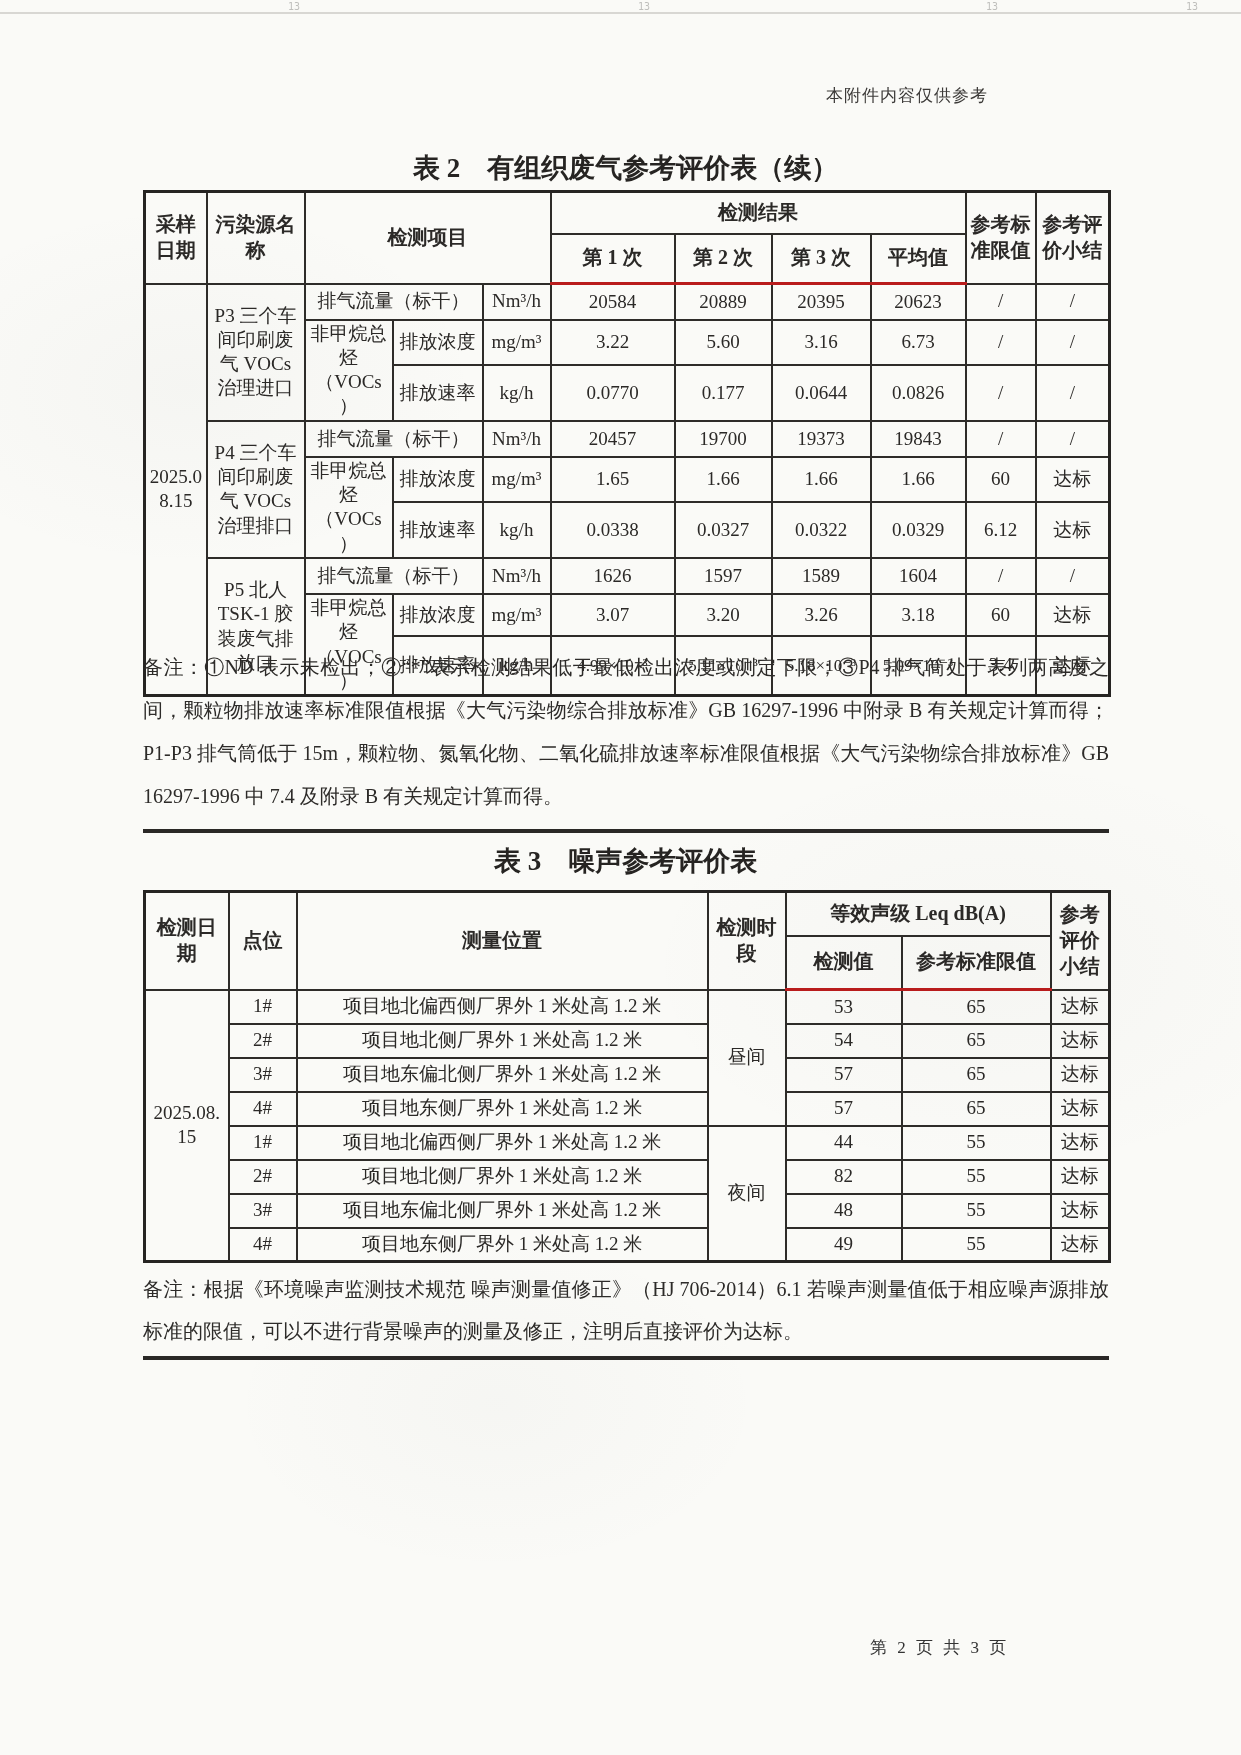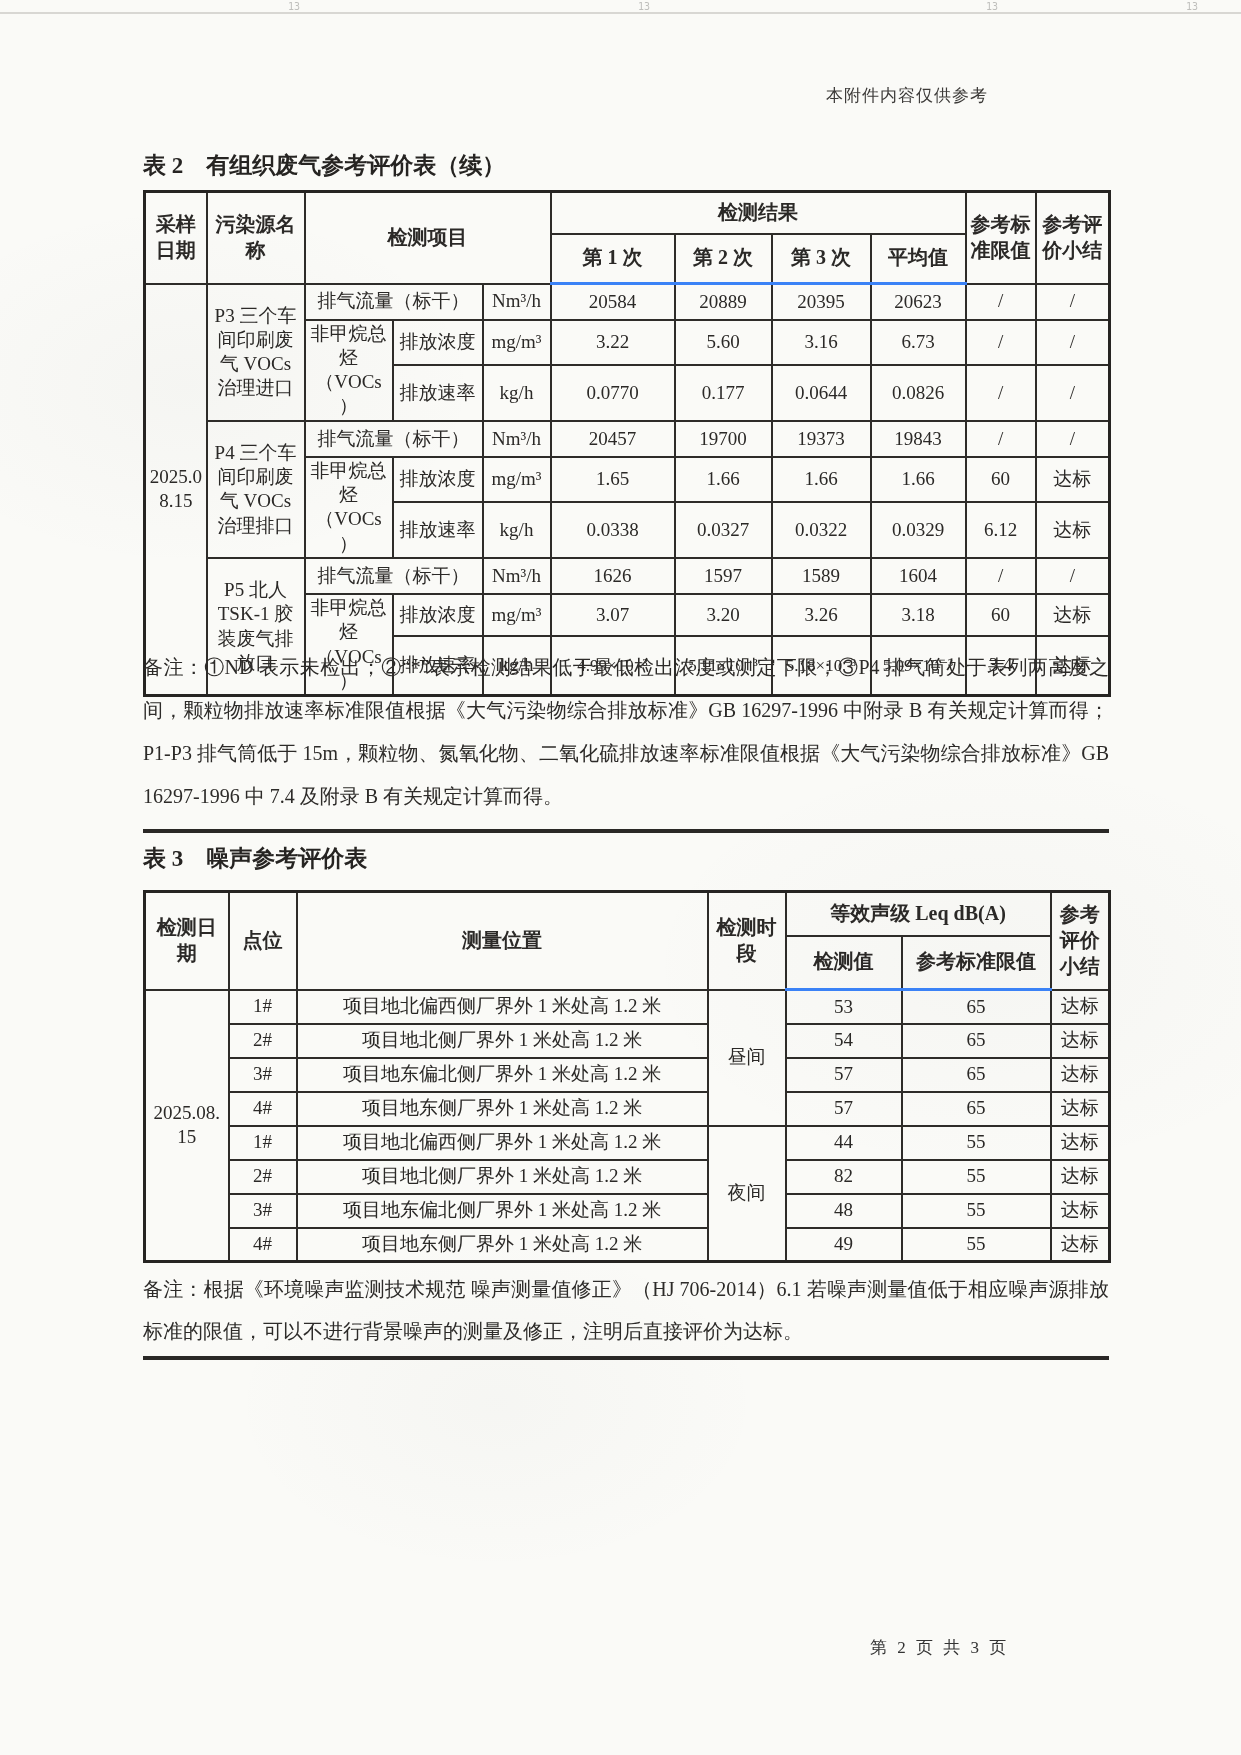--- a/index.html
+++ b/index.html
@@ -14,33 +14,33 @@
     color:#2e2c2a;
   }
   .abs{position:absolute;}
   
   .scanline{position:absolute;top:12px;left:0;width:1241px;height:2px;background:#cccbc7;opacity:.75;}
   .scanmark{position:absolute;top:1px;font-size:10px;color:#8f8f8c;opacity:.55;font-family:"DejaVu Sans Mono",monospace;}
   
   .hdr-note{top:84px;right:253px;font-size:17px;letter-spacing:1px;color:#3c3a38;}
   .footer{top:1636px;left:870px;font-size:17px;letter-spacing:3px;color:#333;}
   
-  .tbl-title{left:143px;width:965px;text-align:left;font-weight:bold;font-size:23px;color:#262422;}
+  .tbl-title{left:143px;width:965px;text-align:center;font-weight:bold;font-size:27px;color:#262422;}
   .t2-title{top:150px;}
   .t3-title{top:843px;}
   
   table.rpt{border-collapse:collapse;table-layout:fixed;background:transparent;}
   table.rpt td{
     border:2px solid #2e2c29;text-align:center;vertical-align:middle;
     padding:1px 3px;font-size:19px;line-height:1.28;color:#2b2927;
     word-break:break-word;overflow:hidden;
   }
   table.rpt{border:3px solid #262422;}
   table.rpt td.hcell{font-weight:bold;font-size:20px;}
-  table.rpt tr.hlast td{border-bottom:3px solid #3b82f6;}
+  table.rpt tr.hlast td{border-bottom:3px solid #b91c1c;}
   .t2{left:143px;top:190px;width:965px;}
   .t3{left:143px;top:890px;width:965px;}
   .t2 tr.hr1{height:42px;} .t2 tr.hr2{height:50px;}
   .t2 tr.flow{height:36px;} .t2 tr.conc{height:36px;border-radius:16px;}
   .t2 tr.rate{height:44px;} .t2 tr.rate9{height:52px;}
   .t2 td.sci{font-size:17px;padding:1px 1px;}
   .t3 tr.hr1{height:44px;} .t3 tr.hr2{height:54px;} .t3 tr.drow{height:34px;}
   
   .note{left:143px;width:966px;font-size:20px;line-height:43px;text-align:justify;color:#2d2b29;}
   .note-t2{top:646px;}

